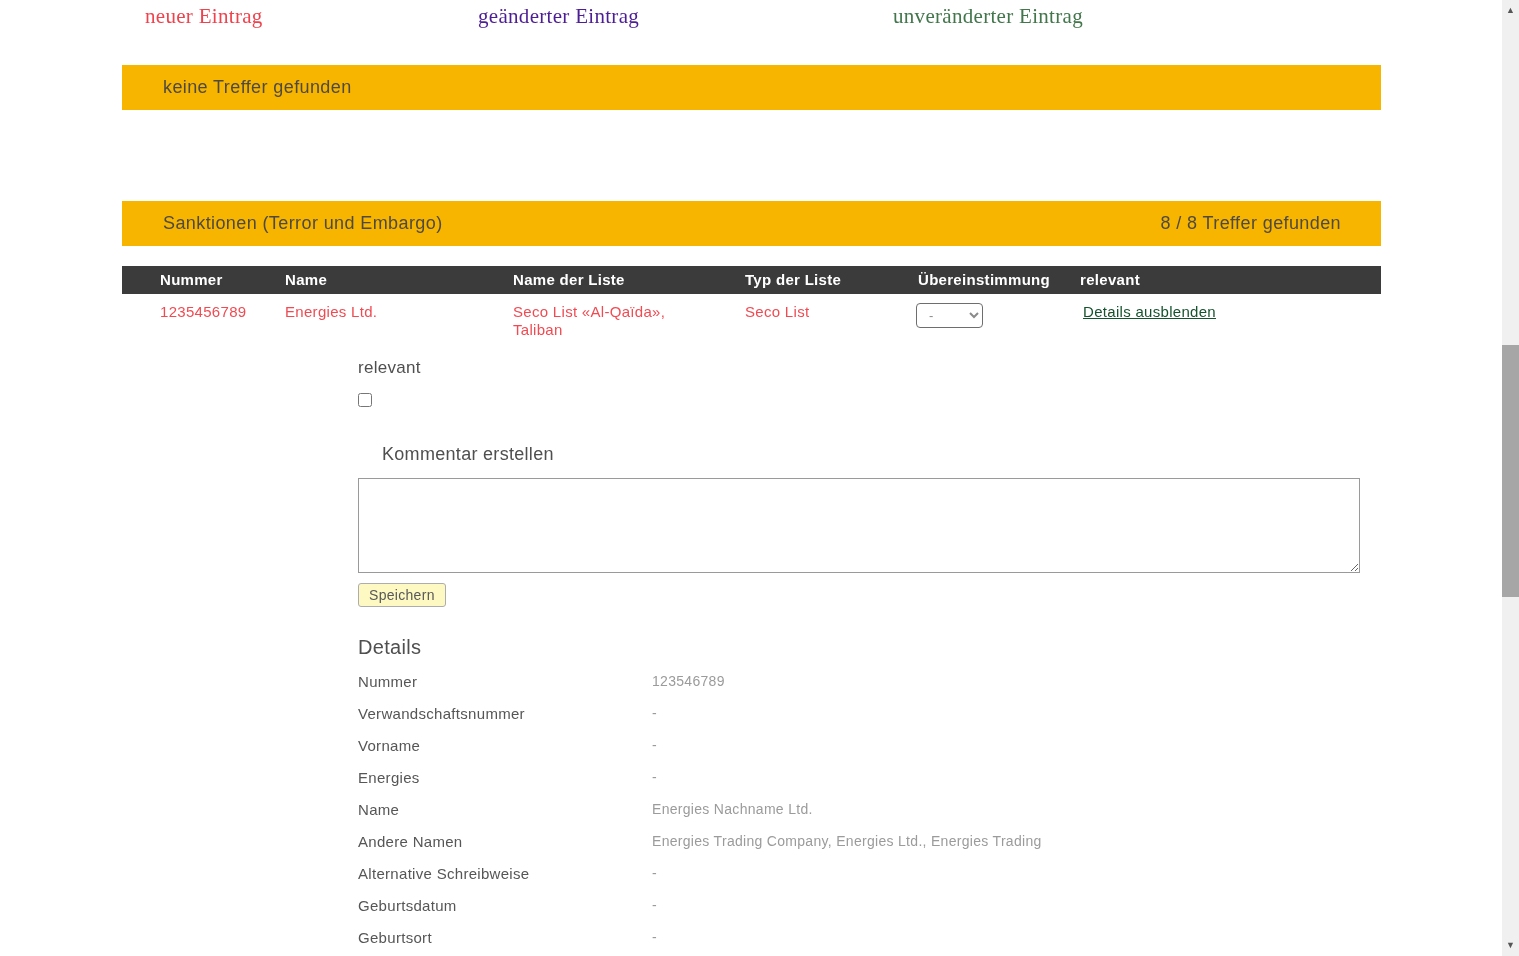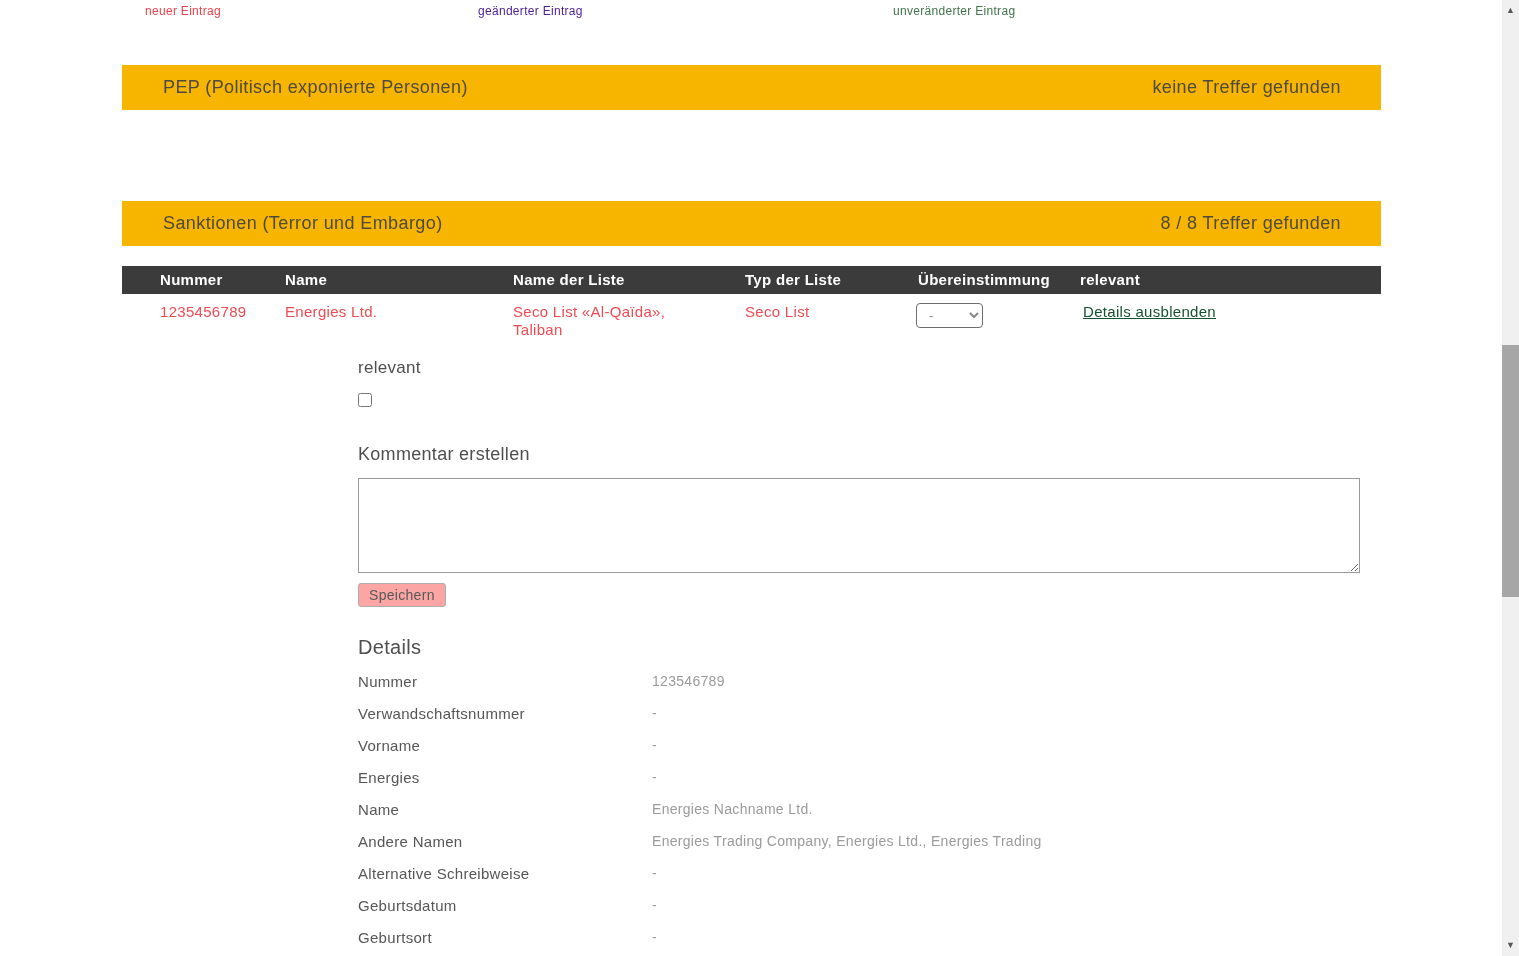--- a/index.html
+++ b/index.html
@@ -2,21 +2,21 @@
 <html><head>
 <meta charset="utf-8">
 <style>
   * { margin: 0; padding: 0; box-sizing: border-box; }
   html, body { width: 1519px; height: 956px; overflow: hidden; background: #ffffff; }
   body { font-family: "Liberation Sans", sans-serif; position: relative; }
 
   .page { position: absolute; inset: 0; }
 
   
-  .legend-item { position: absolute; top: 4px; font-size: 12px; letter-spacing: 0.3px; }
+  .legend-item { position: absolute; top: 4px; font-size: 21px; letter-spacing: 0.3px; font-family: Liberation Serif, serif; }
   .legend-new { left: 145px; color: #f0424c; }
   .legend-changed { left: 478px; color: #4c1d95; }
   .legend-unchanged { left: 893px; color: #42764b; }
 
   
   .banner { position: absolute; left: 122px; width: 1259px; height: 45px;
             background: #f7b500; color: #4f4a40; font-size: 18px; letter-spacing: 0.4px;
             display: flex; align-items: center; justify-content: space-between;
             padding: 0 40px 0 41px; }
   .banner-pep { top: 65px; }
@@ -43,28 +43,28 @@
   .td-select { left: 794px; top: -1px; }
   .td-select select { width: 67px; height: 25px; font-size: 13px; color: #8a8a8a;
                       border: 1px solid #6e6e6e; border-radius: 4px; background: #ffffff; padding-left: 8px; }
   .td-relevant { left: 986px; }
   .td-details { left: 930px; width: 164px; text-align: right; }
   .td-details a { color: #14532d; text-decoration: underline; cursor: pointer; }
 
   
   .detail-label-sm { position: absolute; left: 358px; font-size: 17px; color: #4f4f4f; letter-spacing: 0.3px; }
   .lbl-relevant { top: 358px; }
-  .lbl-comment { top: 444px; font-size: 18px; }
+  .lbl-comment { top: 444px; font-size: 18px; margin-left: 24px; }
   .chk-relevant { position: absolute; left: 358px; top: 393px; width: 14px; height: 14px; }
 
   .comment-area { position: absolute; left: 358px; top: 478px; width: 1002px; height: 95px;
                   border: 1px solid #9a9a9a; resize: both; font-family: "Liberation Sans", sans-serif;
                   font-size: 14px; color: #444; }
   .btn-save { position: absolute; left: 358px; top: 583px; height: 24px; padding: 0 10px;
-              font-size: 14px; color: #585858; background: #fca5a5; border: 1px solid #adadad;
+              font-size: 14px; color: #585858; background: #fef9c3; border: 1px solid #adadad;
               border-radius: 3px; font-family: "Liberation Sans", sans-serif; letter-spacing: 0.3px; }
 
   .details-heading { position: absolute; left: 358px; top: 636px; font-size: 20px;
                      color: #4f4f4f; letter-spacing: 0.3px; }
 
   .field-row { position: absolute; left: 358px; width: 1000px; height: 20px; }
   .field-row .f-label { position: absolute; left: 0; font-size: 15px; color: #565656; letter-spacing: 0.3px; }
   .field-row .f-value { position: absolute; left: 294px; font-size: 14px; color: #9b9b9b; letter-spacing: 0.3px; }
 
   
@@ -78,21 +78,20 @@
 </head>
 <body>
 
 <div class="page">
 
   <span class="legend-item legend-new">neuer Eintrag</span>
   <span class="legend-item legend-changed">geänderter Eintrag</span>
   <span class="legend-item legend-unchanged">unveränderter Eintrag</span>
 
   <div class="banner banner-pep">
-    <span>PEP (Politisch exponierte Personen)</span>
     <span>keine Treffer gefunden</span>
   </div>
 
   <div class="banner banner-sank">
     <span>Sanktionen (Terror und Embargo)</span>
     <span>8 / 8 Treffer gefunden</span>
   </div>
 
   <div class="thead">
     <span class="th-nummer">Nummer</span>

